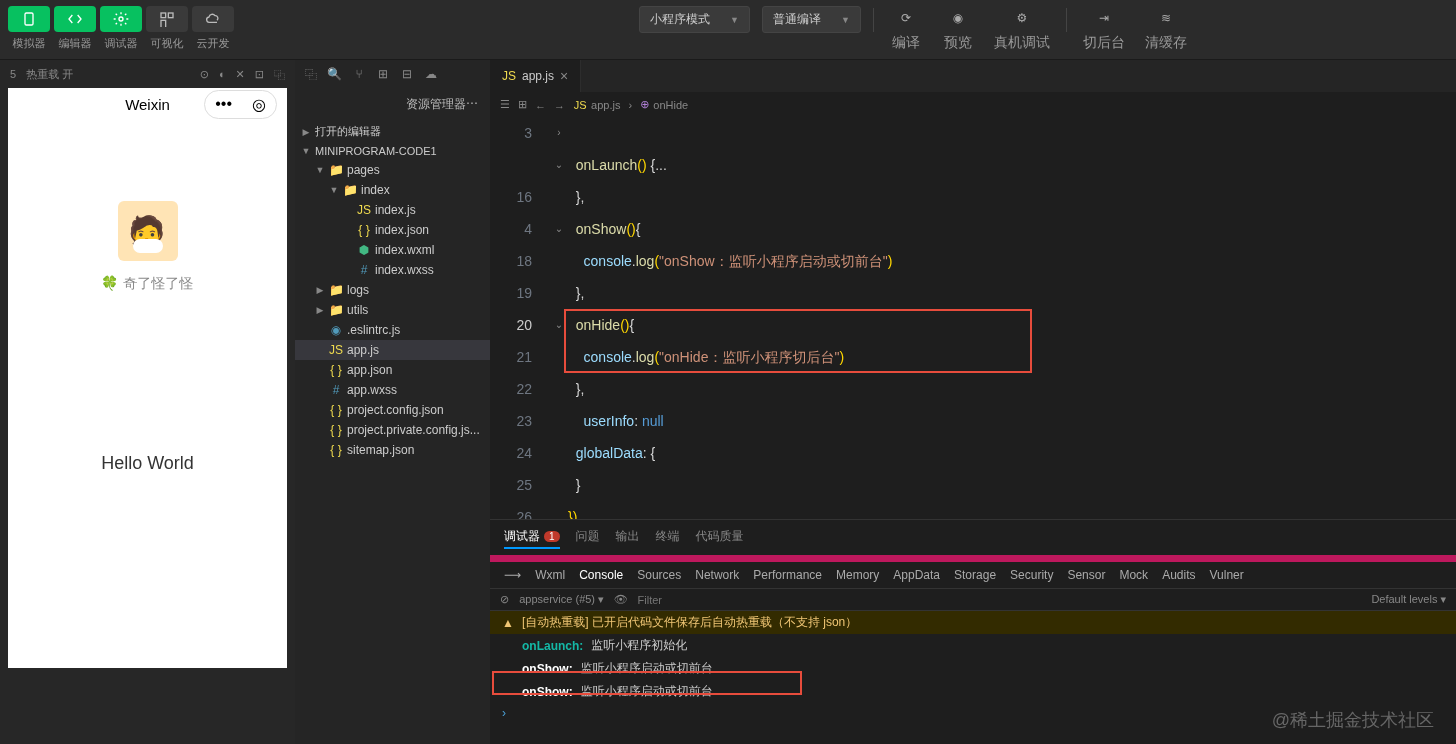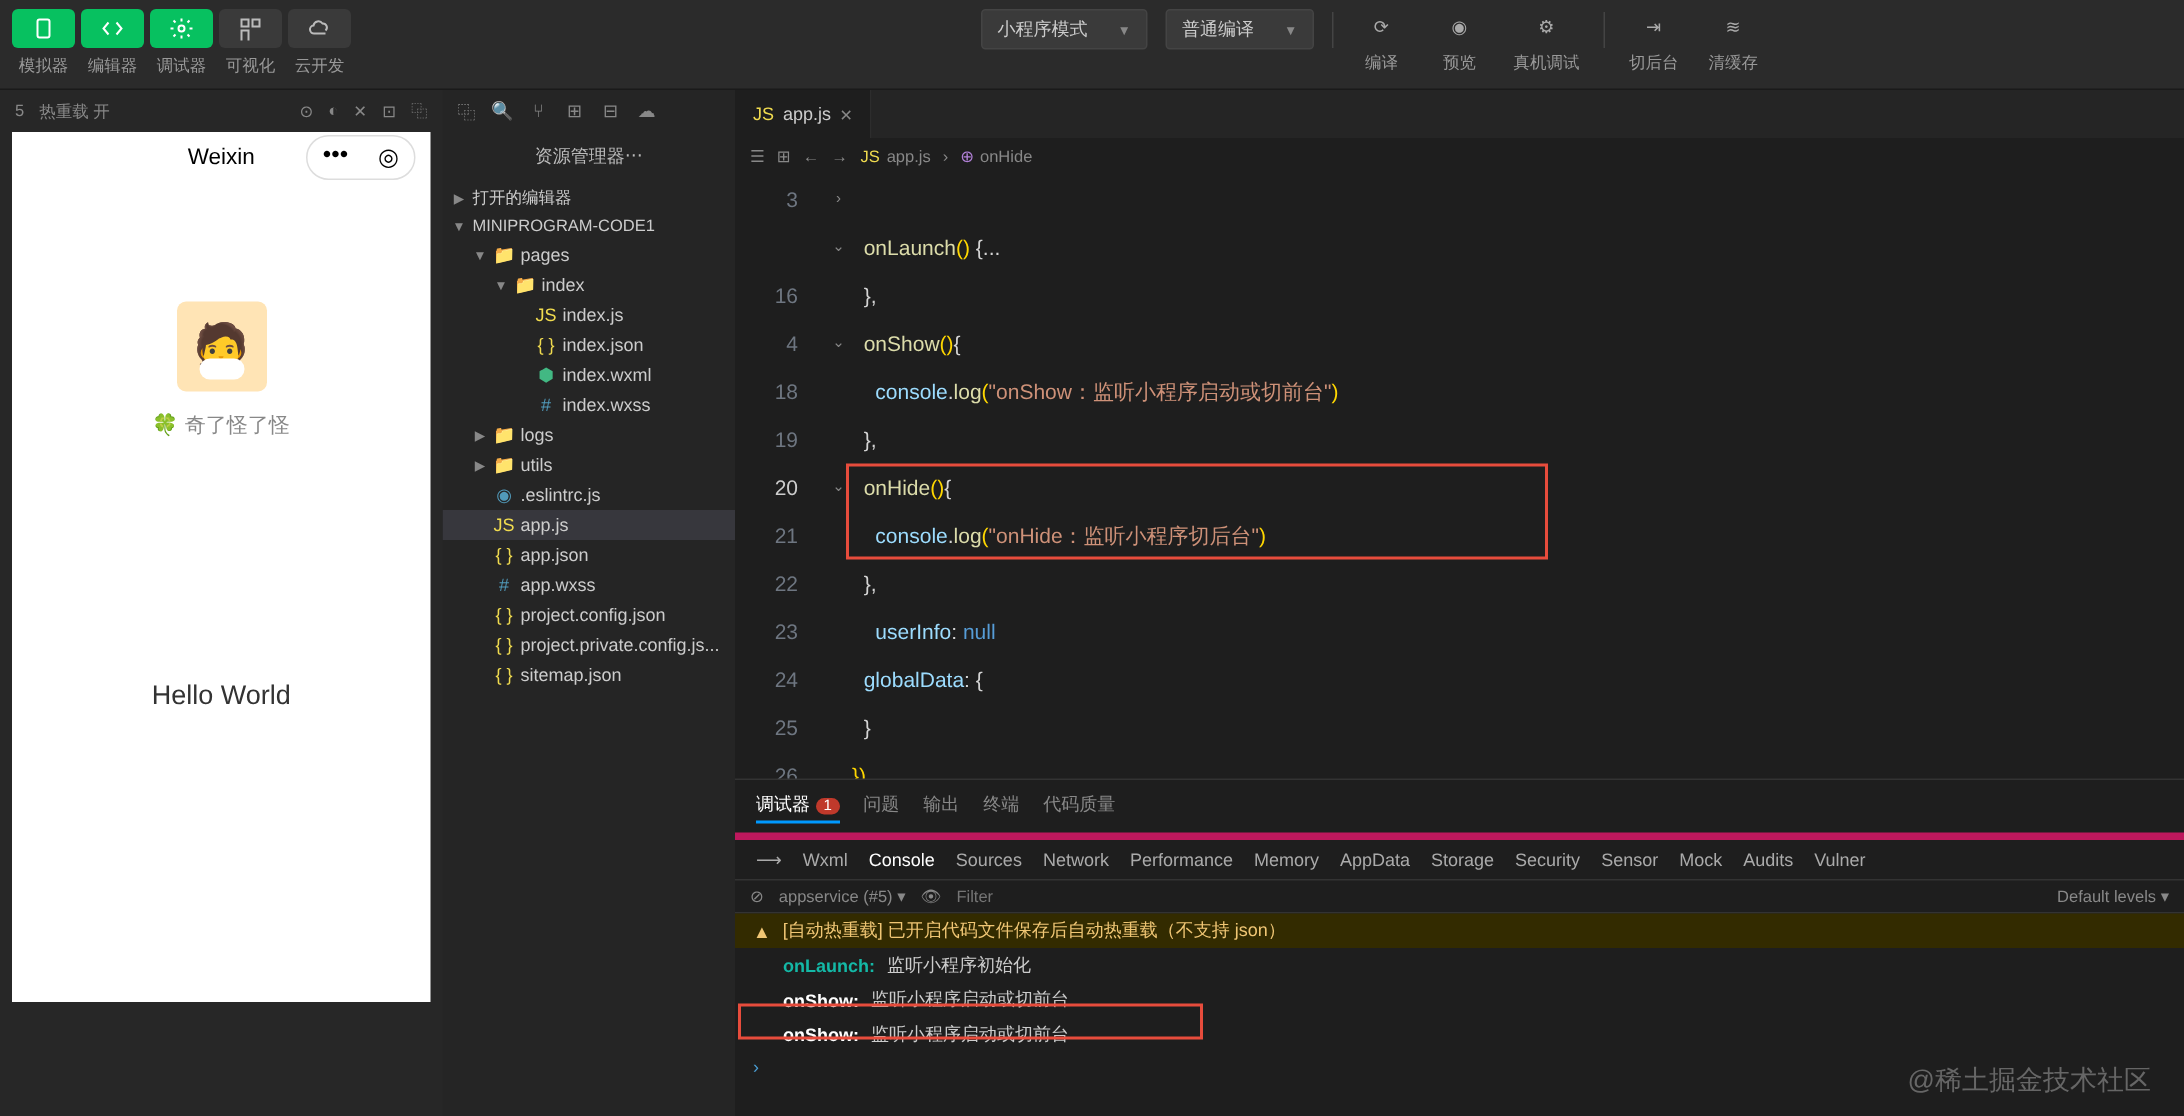--- a/index.html
+++ b/index.html
@@ -11,38 +11,38 @@
   .tb-btn.green{background:#07c160;color:#fff}
   .tb-btn svg{width:16px;height:16px}
   .tb-labels{display:flex;gap:4px;margin-top:4px}
   .tb-lbl{width:42px;text-align:center;font-size:11px;color:#999}
   .tb-center{flex:1;display:flex;align-items:flex-start;justify-content:center;gap:12px;padding-top:6px}
   .dropdown{background:#3a3a3a;border:1px solid #444;border-radius:3px;padding:4px 10px;display:flex;align-items:center;gap:20px;color:#ccc;font-size:12px}
   .dropdown .caret{font-size:9px;color:#888}
   .sep{width:1px;height:24px;background:#444;margin-top:2px}
   .tb-action{display:flex;flex-direction:column;align-items:center;gap:4px;padding:0 4px}
   .tb-action-icon{width:32px;height:24px;display:flex;align-items:center;justify-content:center;color:#aaa}
-  .tb-action-lbl{font-size:11px;color:#999}
+  .tb-action-lbl{font-size:14px;color:#999}
   .main{display:flex;height:684px}
   .simulator{width:295px;background:#272727;display:flex;flex-direction:column}
   .sim-toolbar{display:flex;align-items:center;gap:10px;padding:4px 10px;color:#888;font-size:11px;height:28px}
   .sim-screen{margin:0 8px;background:#fff;color:#000;flex:1;max-height:580px;display:flex;flex-direction:column;border-radius:0}
   .sim-status{display:flex;justify-content:space-between;align-items:center;padding:6px 10px;font-size:11px}
   .sim-header{display:flex;align-items:center;justify-content:center;position:relative;padding:8px 10px}
   .sim-capsule{position:absolute;right:10px;display:flex;border:1px solid #ddd;border-radius:20px;overflow:hidden}
   .sim-capsule span{padding:4px 10px;font-size:16px}
   .sim-content{display:flex;flex-direction:column;align-items:center;padding-top:80px}
   .avatar{width:60px;height:60px;border-radius:6px;background:#ffe4b5;display:flex;align-items:center;justify-content:center;font-size:30px;position:relative}
   .avatar::after{content:"";position:absolute;bottom:8px;width:30px;height:14px;background:#fff;border-radius:10px}
   .nickname{margin-top:14px;color:#888;font-size:14px}
   .hello{margin-top:160px;font-size:18px;color:#333}
   .explorer{width:195px;background:#252525;display:flex;flex-direction:column}
   .exp-iconbar{display:flex;gap:8px;padding:6px 8px;color:#888}
   .exp-iconbar span{width:16px;height:16px;display:flex;align-items:center;justify-content:center}
-  .exp-title{display:flex;justify-content:center;padding:8px 12px;color:#bbb;font-size:12px}
+  .exp-title{display:flex;justify-content:flex-end;padding:8px 12px;color:#bbb;font-size:12px}
   .tree{flex:1;overflow:auto;font-size:12px}
   .tree-item{display:flex;align-items:center;gap:4px;padding:3px 6px;color:#ccc;cursor:pointer}
   .tree-item.active{background:#37373d}
   .tree-item.section{color:#ccc;text-transform:uppercase;font-size:11px}
   .tree-arrow{width:10px;text-align:center;color:#888;font-size:9px}
   .file-icon{width:14px;text-align:center}
   .fi-js{color:#f0db4f}
   .fi-json{color:#f0db4f}
   .fi-folder{color:#dcb67a}
   .fi-wxml{color:#42b883}
@@ -62,21 +62,21 @@
   .codelines{flex:1;position:relative}
   .codelines .line{height:32px;line-height:32px;white-space:pre}
   .kw{color:#dcdcaa}
   .str{color:#ce9178}
   .punc{color:#d4d4d4}
   .prop{color:#9cdcfe}
   .null{color:#569cd6}
   .paren{color:#ffd700}
   .red-box{position:absolute;border:2px solid #e74c3c;pointer-events:none}
   .panel{height:225px;background:#1e1e1e;border-top:1px solid #333;display:flex;flex-direction:column}
-  .panel-tabs{display:flex;gap:16px;padding:6px 14px;font-size:12px;color:#888;border-bottom:5px solid #be185d}
+  .panel-tabs{display:flex;gap:16px;padding:6px 14px;font-size:12px;color:#888;border-bottom:7px solid #be185d}
   .panel-tabs .pt{padding:2px 0;cursor:pointer}
   .panel-tabs .pt.active{color:#fff;border-bottom:2px solid #09f}
   .panel-tabs .badge{background:#c0392b;color:#fff;border-radius:8px;padding:0 5px;font-size:10px;margin-left:4px}
   .devtabs{display:flex;gap:14px;padding:6px 14px;font-size:12px;color:#aaa;border-bottom:1px solid #333;align-items:center}
   .devtabs .dt{cursor:pointer}
   .devtabs .dt.active{color:#fff}
   .console-toolbar{display:flex;align-items:center;gap:10px;padding:4px 10px;border-bottom:1px solid #333;color:#888;font-size:11px}
   .console-toolbar input{background:transparent;border:none;color:#ccc;flex:0 0 200px;outline:none;font-size:11px}
   .console-body{flex:1;font-family:Consolas,monospace;font-size:12px;position:relative}
   .console-line{padding:3px 12px;display:flex;gap:8px;align-items:center}

